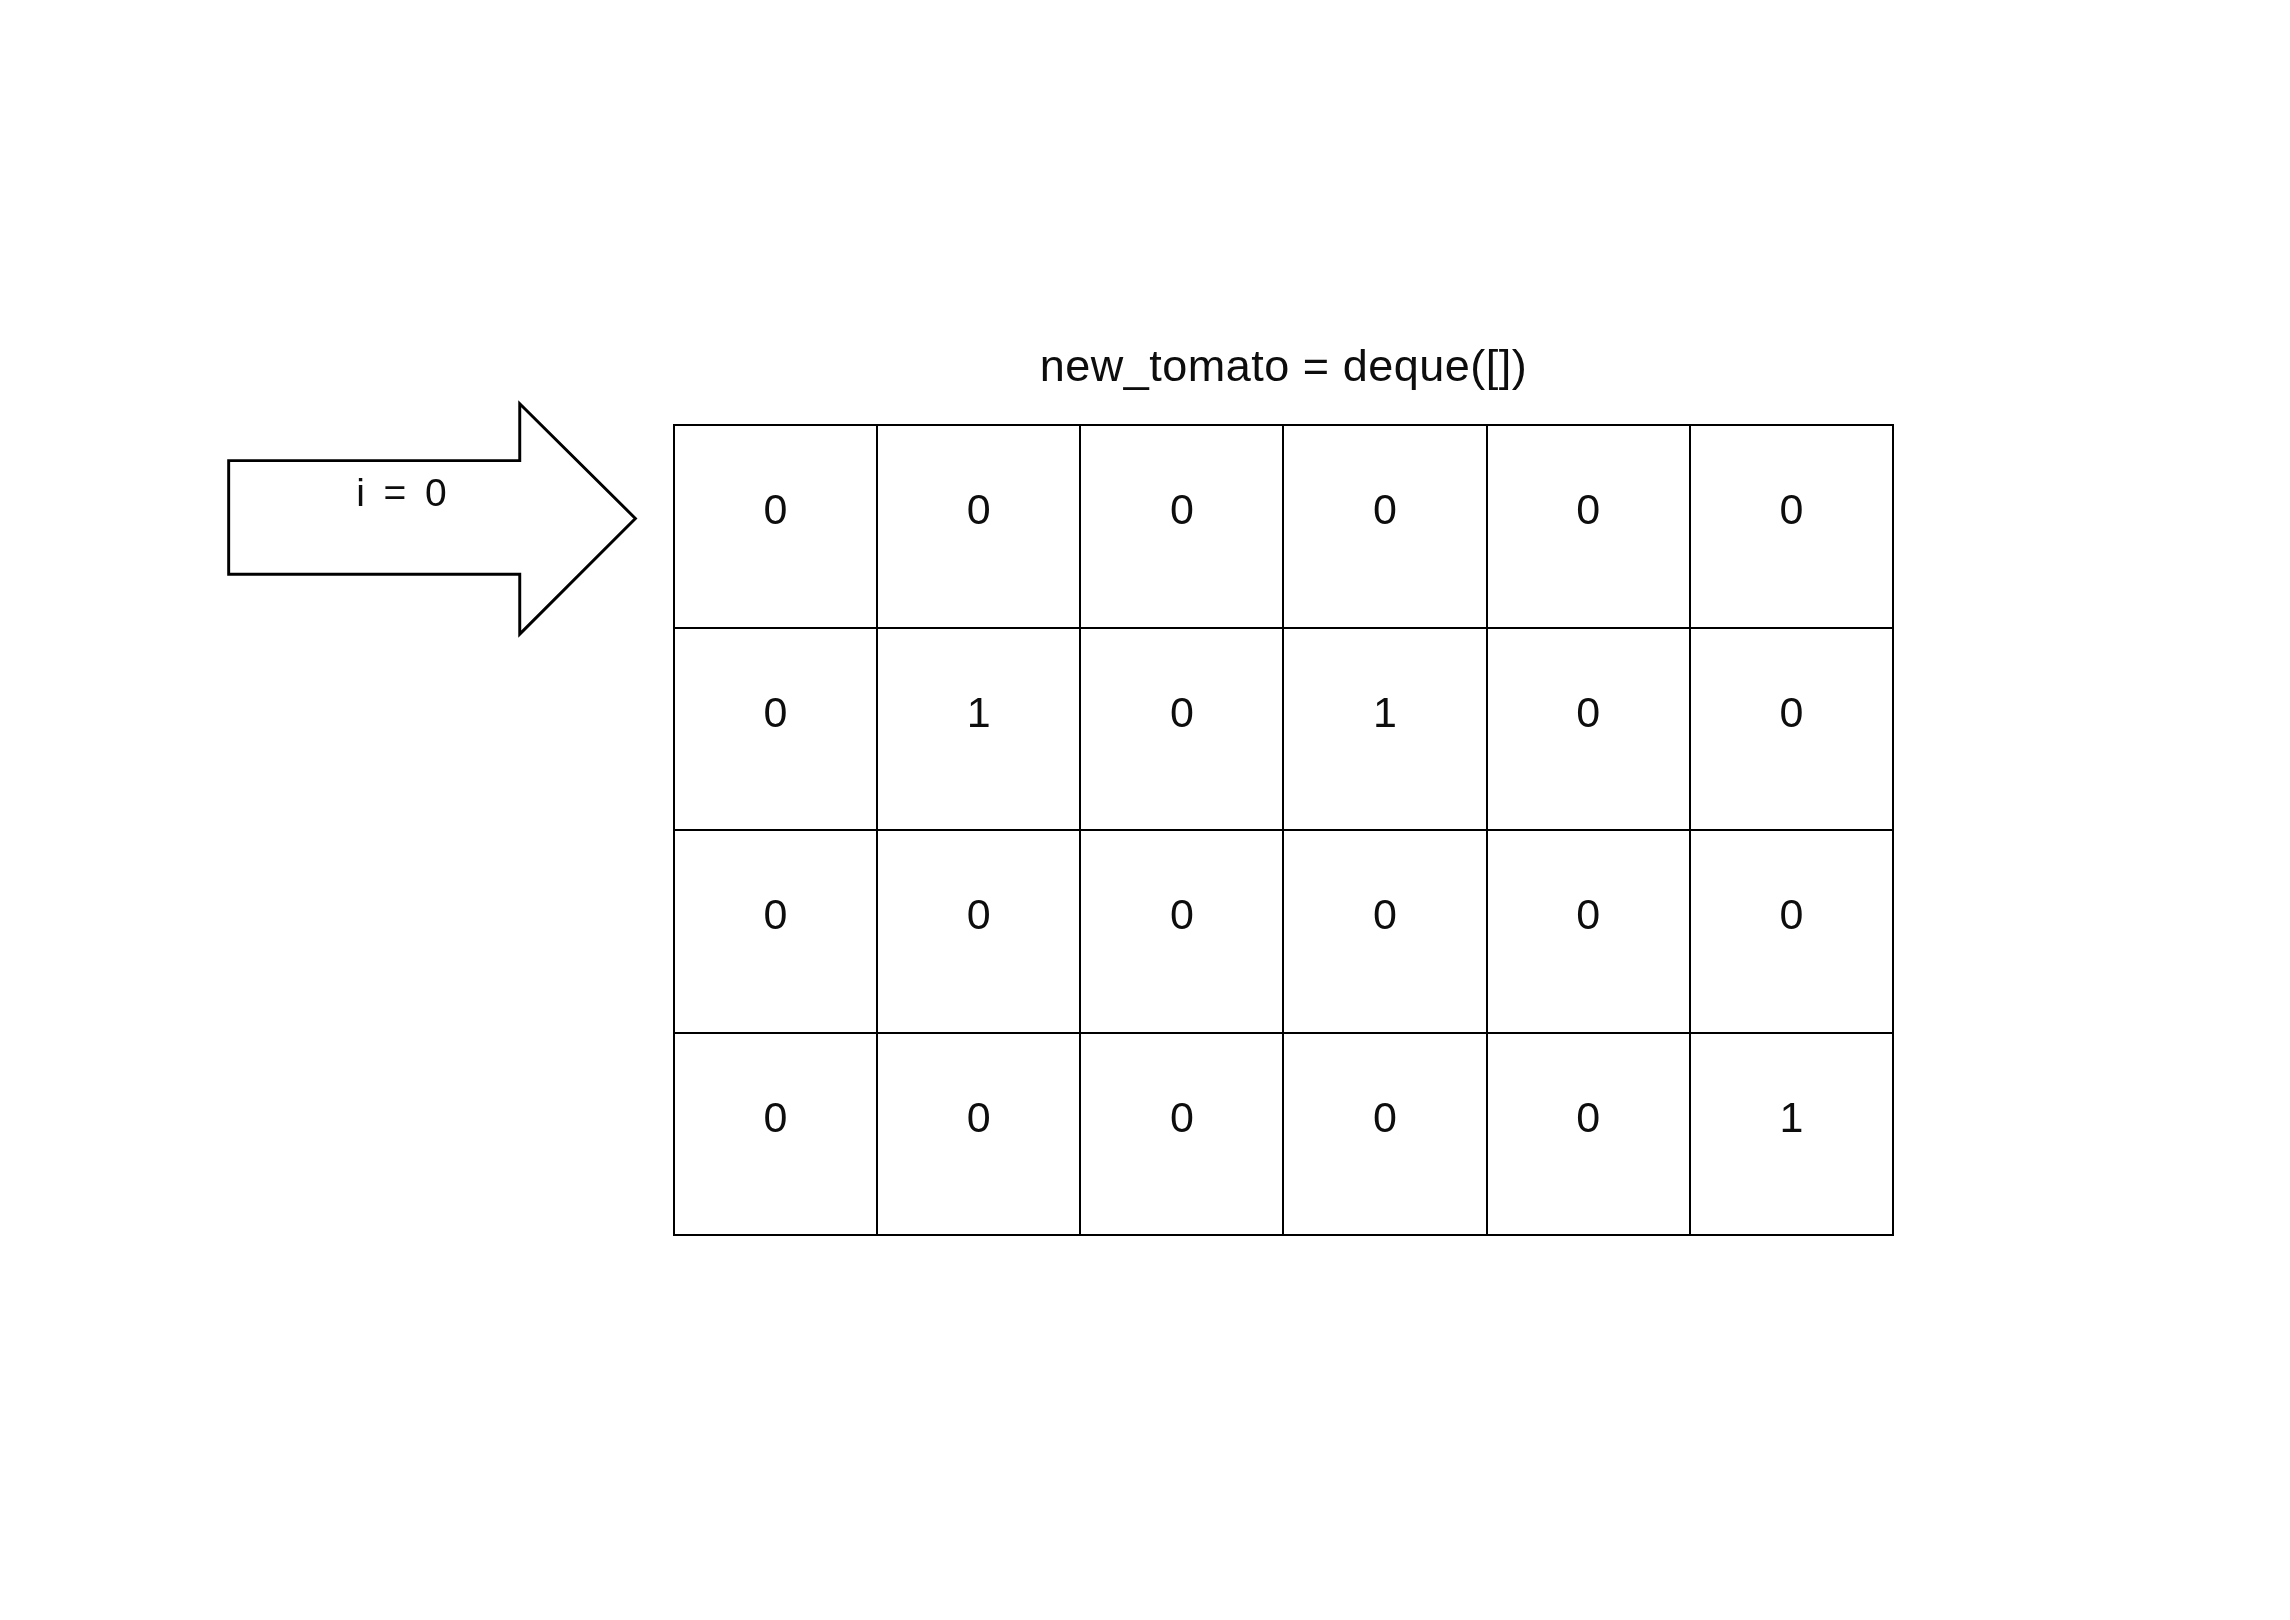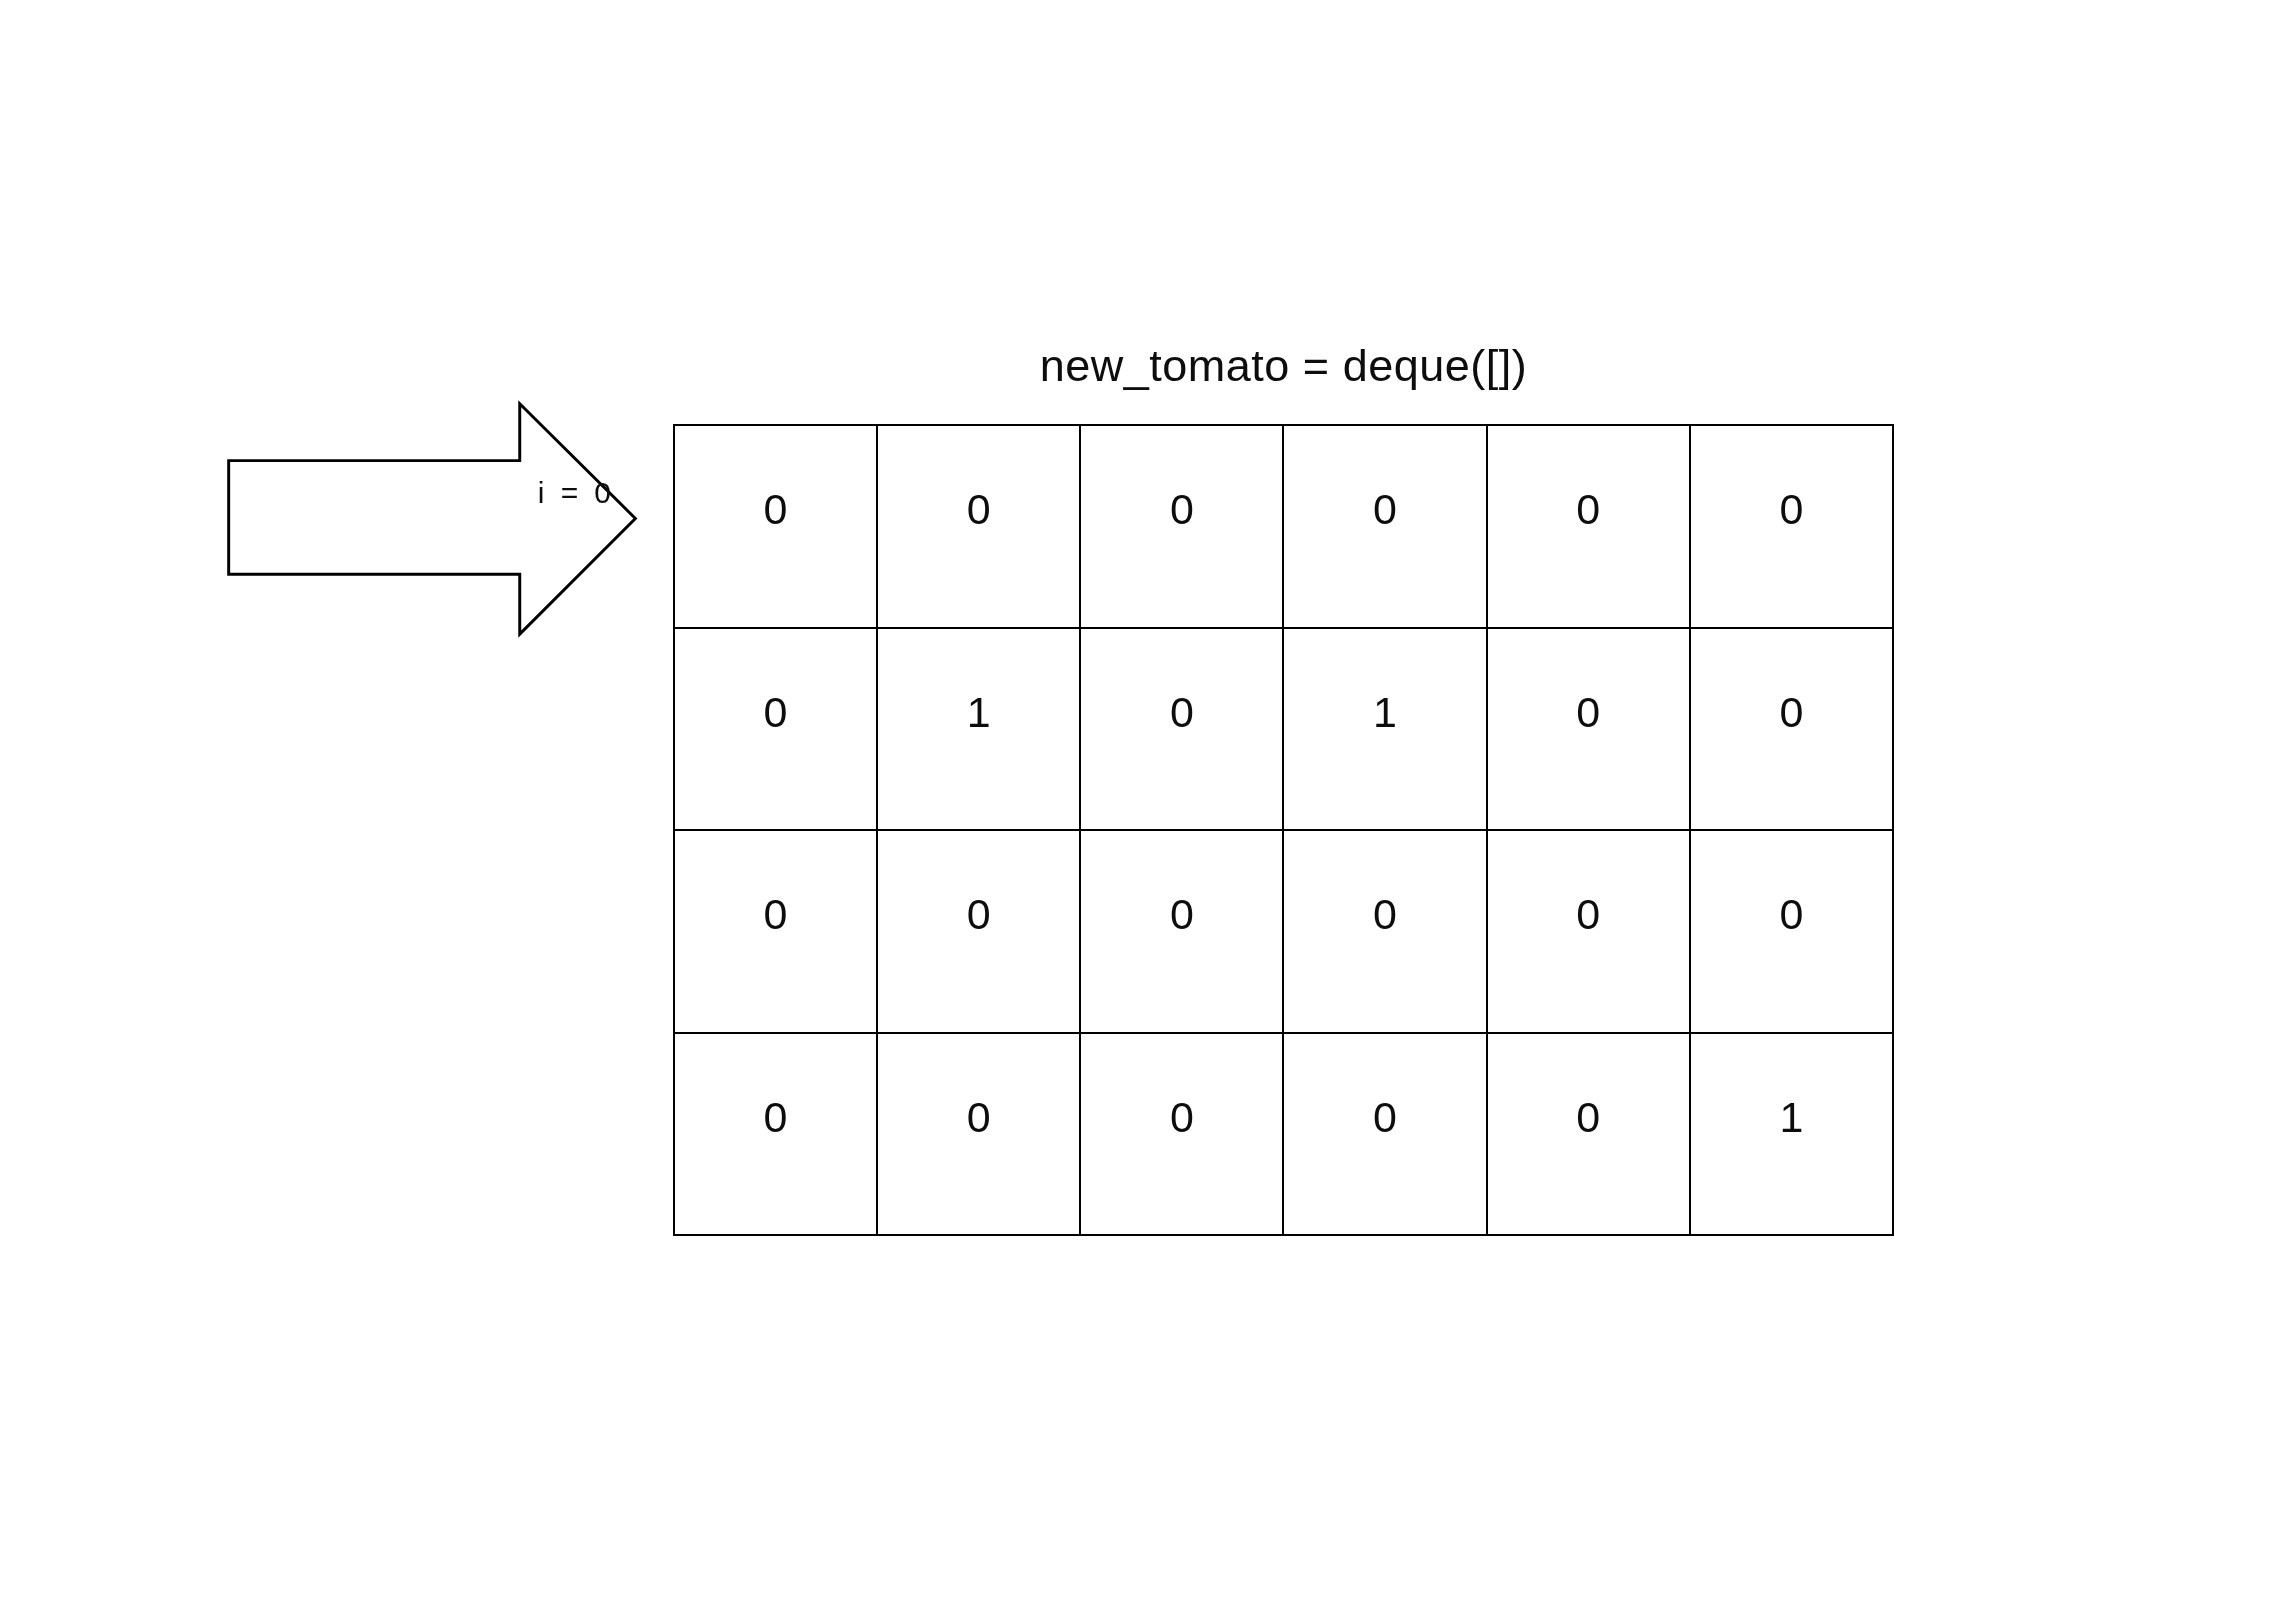--- a/index.html
+++ b/index.html
@@ -33,26 +33,25 @@
     left: 0;
     top: 0;
     width: 2291px;
     height: 1620px;
   }
   .arrow-label {
     position: absolute;
     left: 228px;
     top: 467px;
     width: 347px;
-    text-align: right;
-    font-size: 30px;
+    text-align: center;
+    font-size: 39px;
     line-height: 52px;
     word-spacing: 7.8px;
     color: #0d0d0d;
-    margin-left: 36px;
   }
   .arrow-label .line {
     display: block;
     white-space: nowrap;
   }
   table.matrix {
     position: absolute;
     left: 673px;
     top: 424px;
     width: 1221px;

